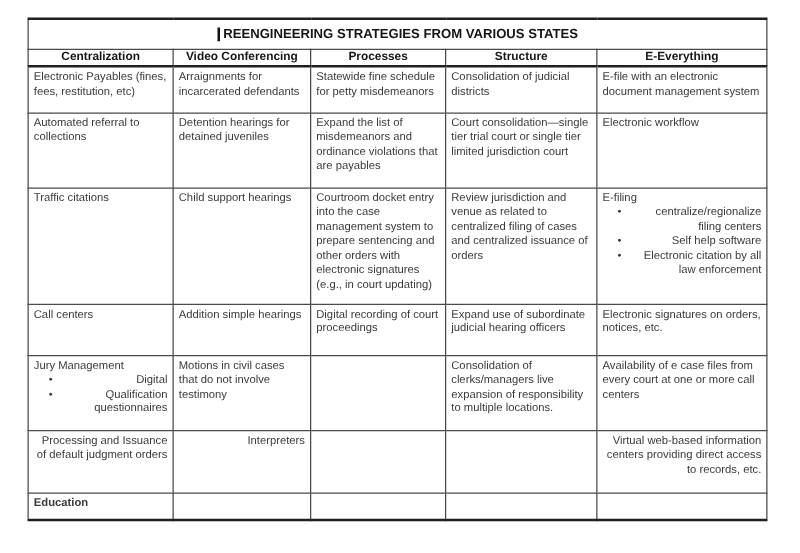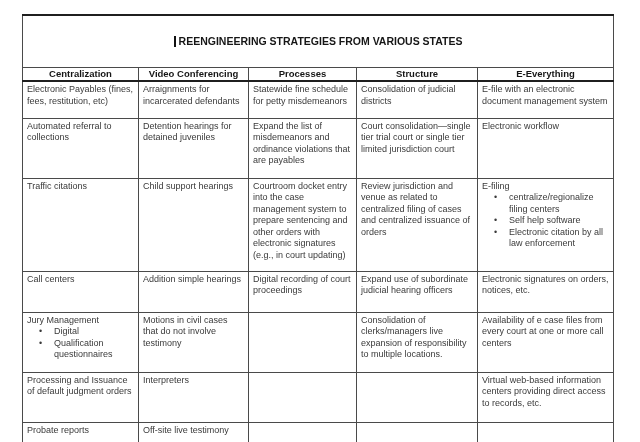--- a/index.html
+++ b/index.html
@@ -31,21 +31,21 @@
     vertical-align: top;
     padding: 2px 4px 0 4px;
     font-size: 9px;
     line-height: 11.5px;
     color: #3a3a3a;
     overflow: hidden;
     word-wrap: break-word;
   }
   tr.title-row td {
     height: 15px;
-    padding: 18px;
+    padding: 4px;
     border-bottom: 1px solid #4a4a4a;
     font-weight: bold;
     font-size: 10.5px;
     color: #161616;
   }
   .title-wrap {
     display: flex;
     align-items: center;
     justify-content: center;
     height: 15px;
@@ -66,40 +66,41 @@
     font-weight: bold;
     font-size: 9.5px;
     line-height: 12px;
     color: #161616;
   }
   tr.r1 { height: 37px; padding-left: 28px; }
   tr.r2 { height: 60px; margin-left: 32px; }
   tr.r3 { height: 93px; }
   tr.r4 { height: 41px; }
   tr.r5 { height: 60px; }
-  tr.r6 { height: 50px; }
+  tr.r6 { height: 50px; text-align: right; }
   tr.r7 { height: 24px; }
   tr.r8 { height: 22px; font-weight: bold; }
   ul.blist {
     margin: 0;
     padding: 0;
     list-style: none;
   }
   ul.blist li {
     display: flex;
     padding-left: 10px;
   }
   .bdot {
     width: 17px;
     flex: 0 0 17px;
     padding-left: 2px;
     box-sizing: border-box;
   }
   .btxt {
     flex: 1;
+    text-align: right;
   }
 </style>
 </head>
 <body>
 
 <div class="page">
   <table class="strat">
     <colgroup>
       <col style="width:116px">
       <col style="width:110px">
@@ -193,27 +194,20 @@
     </tr>
 
     <tr class="r6">
       <td>Processing and Issuance of default judgment orders</td>
       <td>Interpreters</td>
       <td></td>
       <td></td>
       <td>Virtual web-based information centers providing direct access to records, etc.</td>
     </tr>
 
-    <tr class="r7">
-      <td>Probate reports</td>
-      <td>Off-site live testimony</td>
-      <td></td>
-      <td></td>
-      <td></td>
-    </tr>
 
     <tr class="r8">
       <td>Education</td>
       <td></td>
       <td></td>
       <td></td>
       <td></td>
     </tr>
   </tbody>
     </table>

